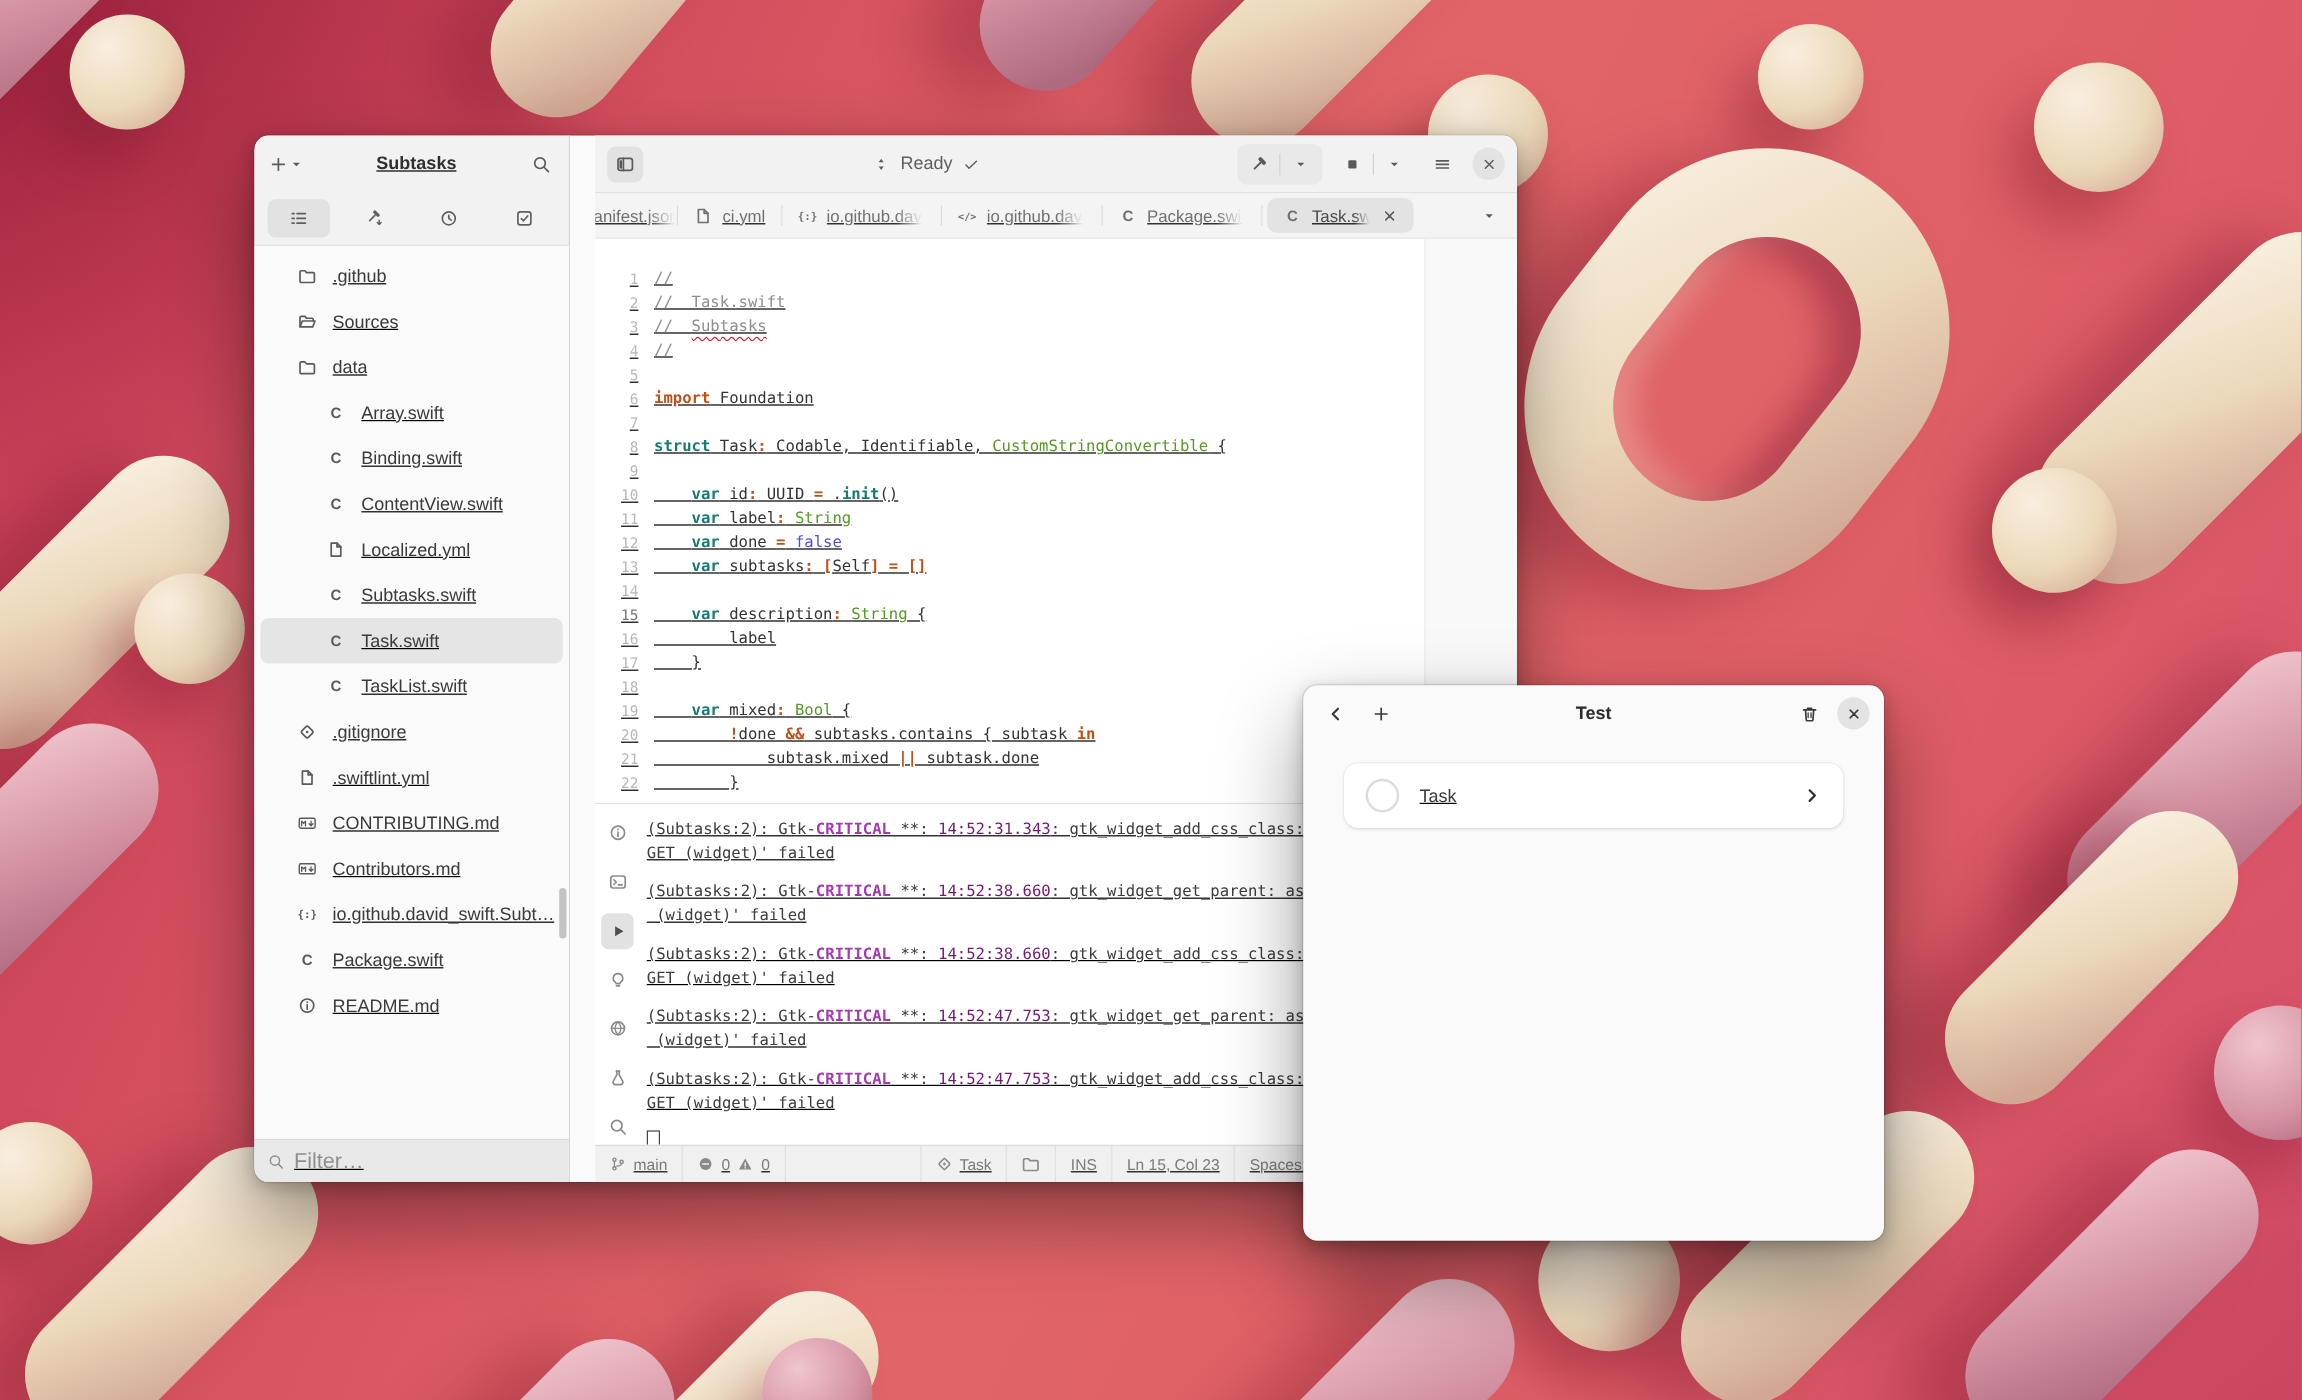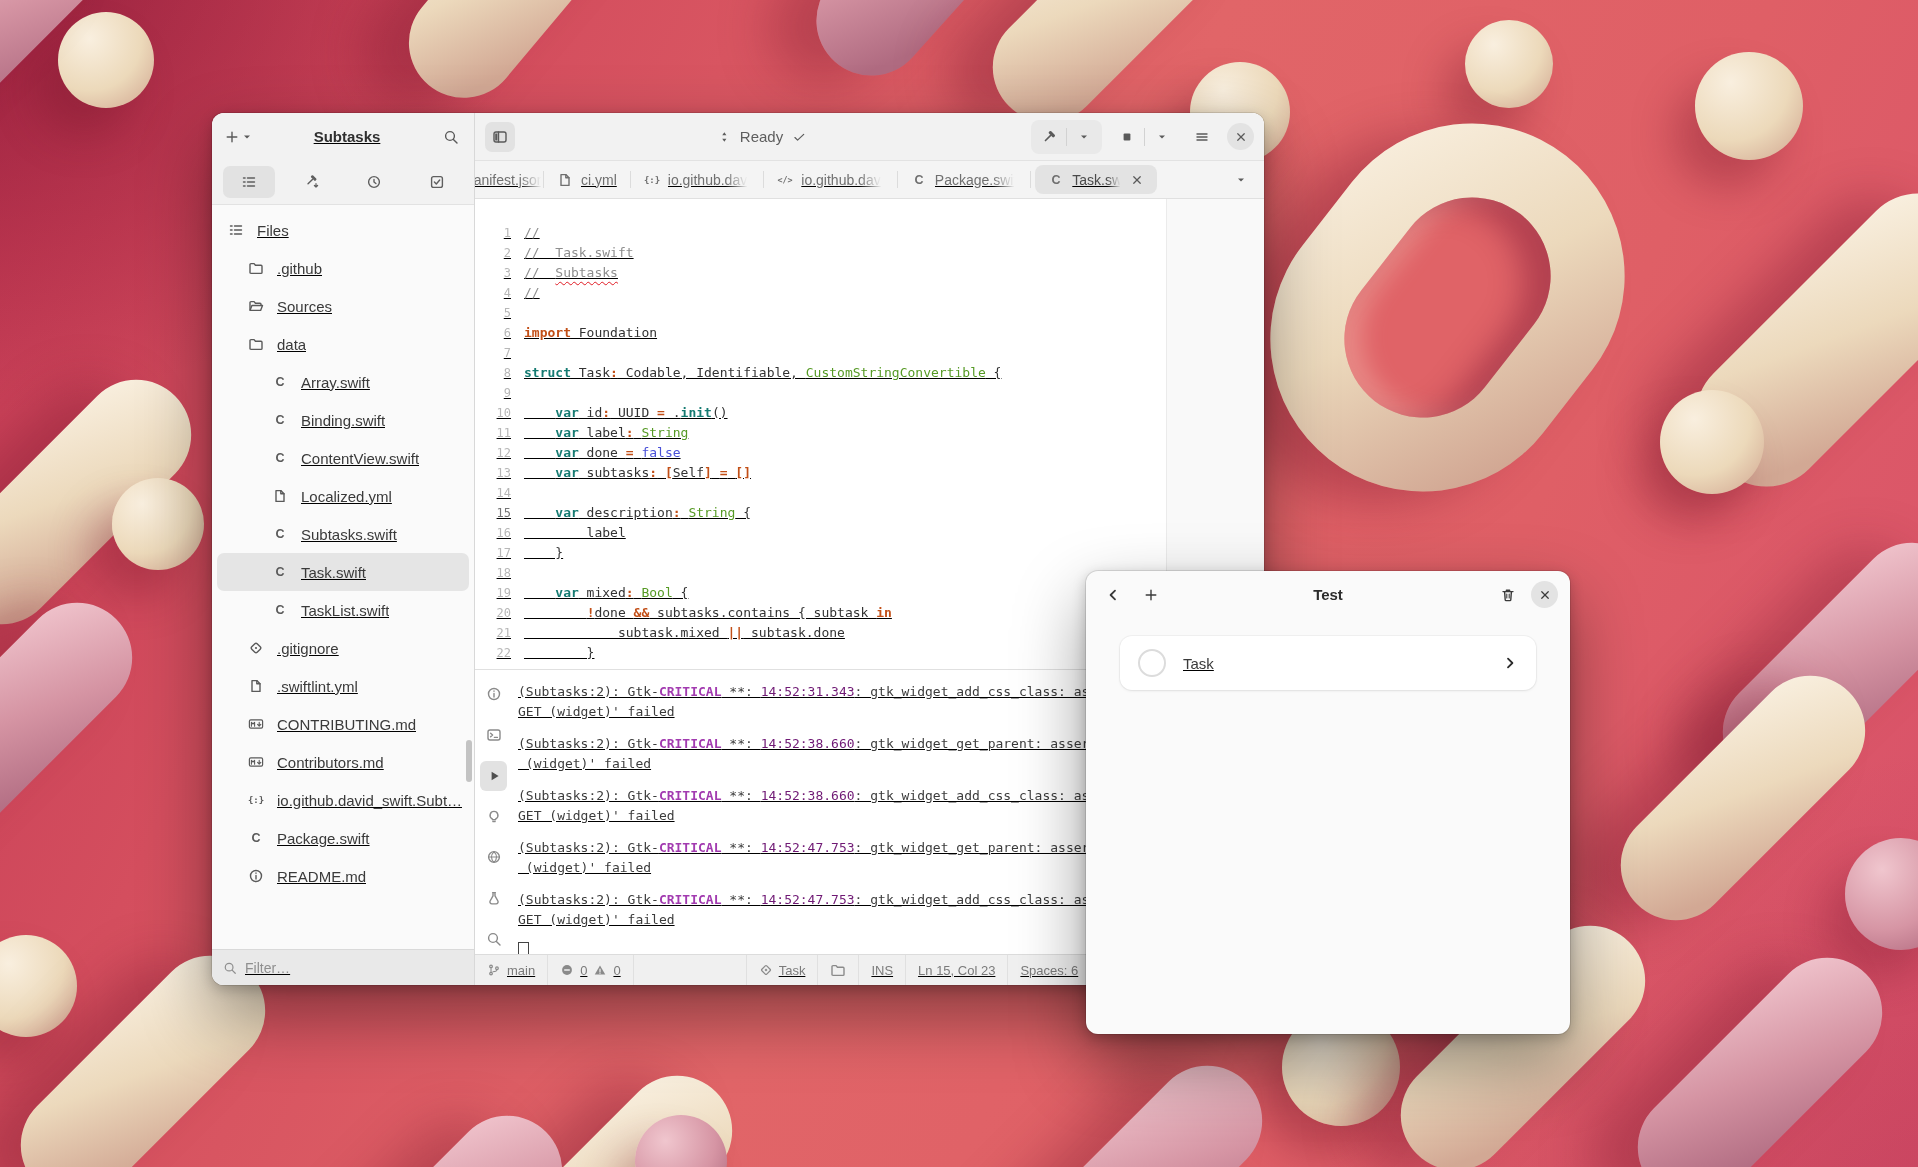--- a/index.html
+++ b/index.html
@@ -43,23 +43,23 @@
   .sb-toolbar .btn{width:52px;height:32px;color:#5f5f5f;}
   .tree{flex:1;background:#fafafa;padding:6px 5px;overflow:hidden;position:relative;}
   .tree-row{height:38px;display:flex;align-items:center;gap:11px;border-radius:7px;color:#3a3a3a;font-size:15px;}
   .tree-row .icon{width:20px;flex:none;color:#5a5a5a;}
   .tree-row.d0{padding-left:9px;}
   .tree-row.d1{padding-left:29px;}
   .tree-row.d2{padding-left:53px;}
   .tree-row.selected{background:#e5e5e5;}
   .tree-label{white-space:nowrap;overflow:hidden;}
   .tree-scroll{position:absolute;right:2px;top:535px;width:6px;height:42px;border-radius:3px;background:rgba(0,0,0,.22);}
-  .filter-bar{height:35px;flex:none;background:#e9e9e9;border-top:1px solid #d9d9d9;display:flex;align-items:center;gap:8px;padding:0 11px;color:#8f8f8f;font-size:14px;}
-  
-  .content{flex:1;min-width:0;display:flex;flex-direction:column;background:#fff;}
+  .filter-bar{height:35px;flex:none;background:#e9e9e9;border-top:1px solid #d9d9d9;display:flex;align-items:center;gap:8px;padding:0 11px;color:#8f8f8f;font-size:18px;}
+  
+  .content{flex:1;min-width:0;display:flex;flex-direction:column;background:#fff;margin-left:21px;}
   .main-header{height:47px;flex:none;background:#f2f2f2;border-bottom:1px solid #e2e2e2;display:flex;align-items:center;padding:0 10px;gap:8px;position:relative;}
   .omni{position:absolute;left:calc(50% - 108px);transform:translateX(-50%);display:flex;align-items:center;gap:9px;color:#5e5e5e;font-size:15px;}
   .hdr-right{margin-left:auto;display:flex;align-items:center;gap:10px;}
   .build-group{display:flex;align-items:center;background:#e9e9e9;border-radius:8px;padding:2px 3px;color:#4f4f4f;}
   .vdiv{width:1px;height:18px;background:#d2d2d2;margin:0 2px;}
   .stop-group{display:flex;align-items:center;color:#5a5a5a;}
   
   .tabbar{height:37px;flex:none;background:#f4f4f4;border-bottom:1px solid #e0e0e0;display:flex;align-items:center;padding-right:8px;}
   .tab{display:flex;align-items:center;gap:8px;padding:0 13px;height:36px;font-size:14px;color:#6f6f6f;white-space:nowrap;}
   .tab .icon{color:#6f6f6f;}
@@ -204,28 +204,20 @@
         <button class="btn">
           <span class="icon ">
             <svg viewBox="0 0 16 16" fill="none" stroke="currentColor" stroke-width="1.4" stroke-linecap="round" stroke-linejoin="round">
               <rect x="2.6" y="2.6" width="10.8" height="10.8" rx="2"></rect>
               <path d="M5.4 8.1l1.9 1.9 3.4-4"></path>
             </svg>
           </span>
         </button>
       </div>
     <div class="tree" id="file-tree">
-        <div class="tree-row d0">
-          <span class="icon ">
-            <svg viewBox="0 0 16 16" fill="none" stroke="currentColor" stroke-width="1.4" stroke-linecap="round" stroke-linejoin="round">
-              <path d="M2.5 4h1.6M6.5 4h7M2.5 8h1.6M6.5 8h7M2.5 12h1.6M6.5 12h7"></path>
-            </svg>
-          </span>
-          <span class="tree-label">Files</span>
-        </div>
         <div class="tree-row d1">
           <span class="icon ">
             <svg viewBox="0 0 16 16" fill="none" stroke="currentColor" stroke-width="1.4" stroke-linecap="round" stroke-linejoin="round">
               <path d="M2 4.6c0-.6.4-1 1-1h3.1l1.3 1.6H13c.6 0 1 .4 1 1v6.2c0 .6-.4 1-1 1H3c-.6 0-1-.4-1-1z"></path>
             </svg>
           </span>
           <span class="tree-label">.github</span>
         </div>
         <div class="tree-row d1">
           <span class="icon ">

